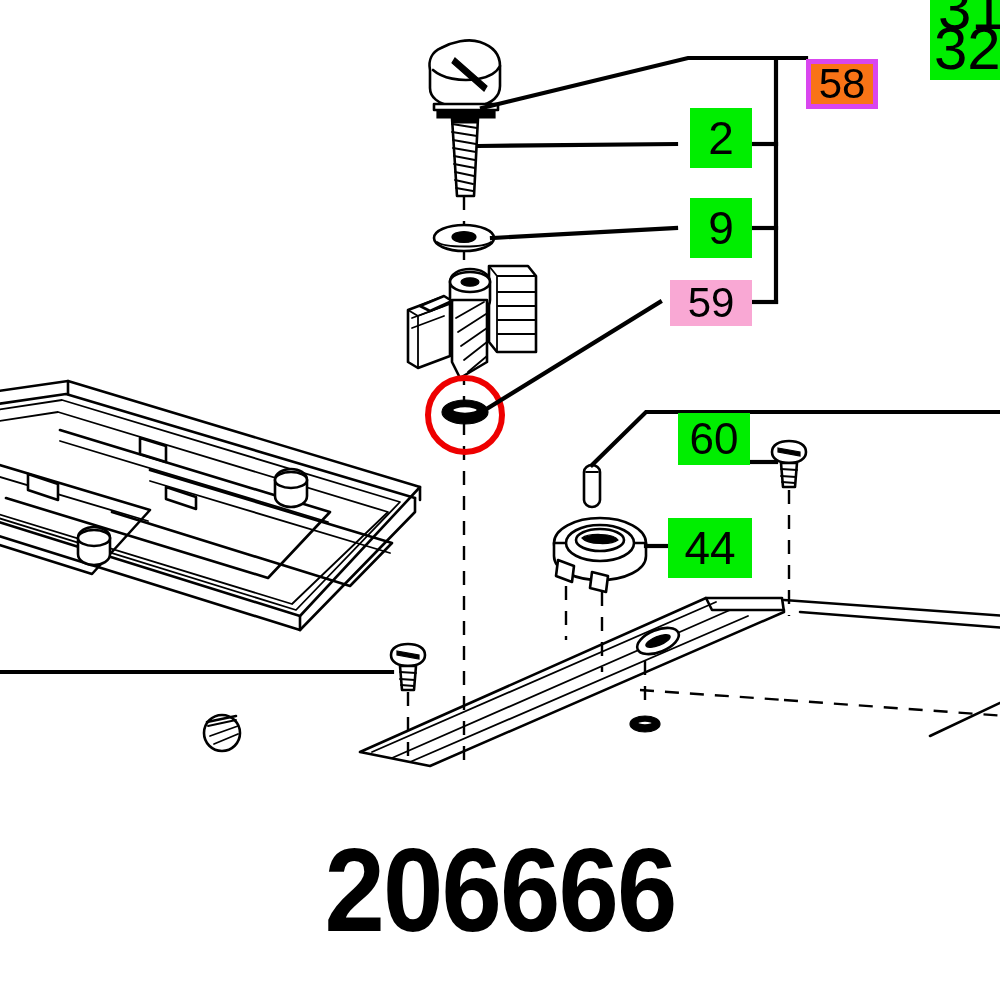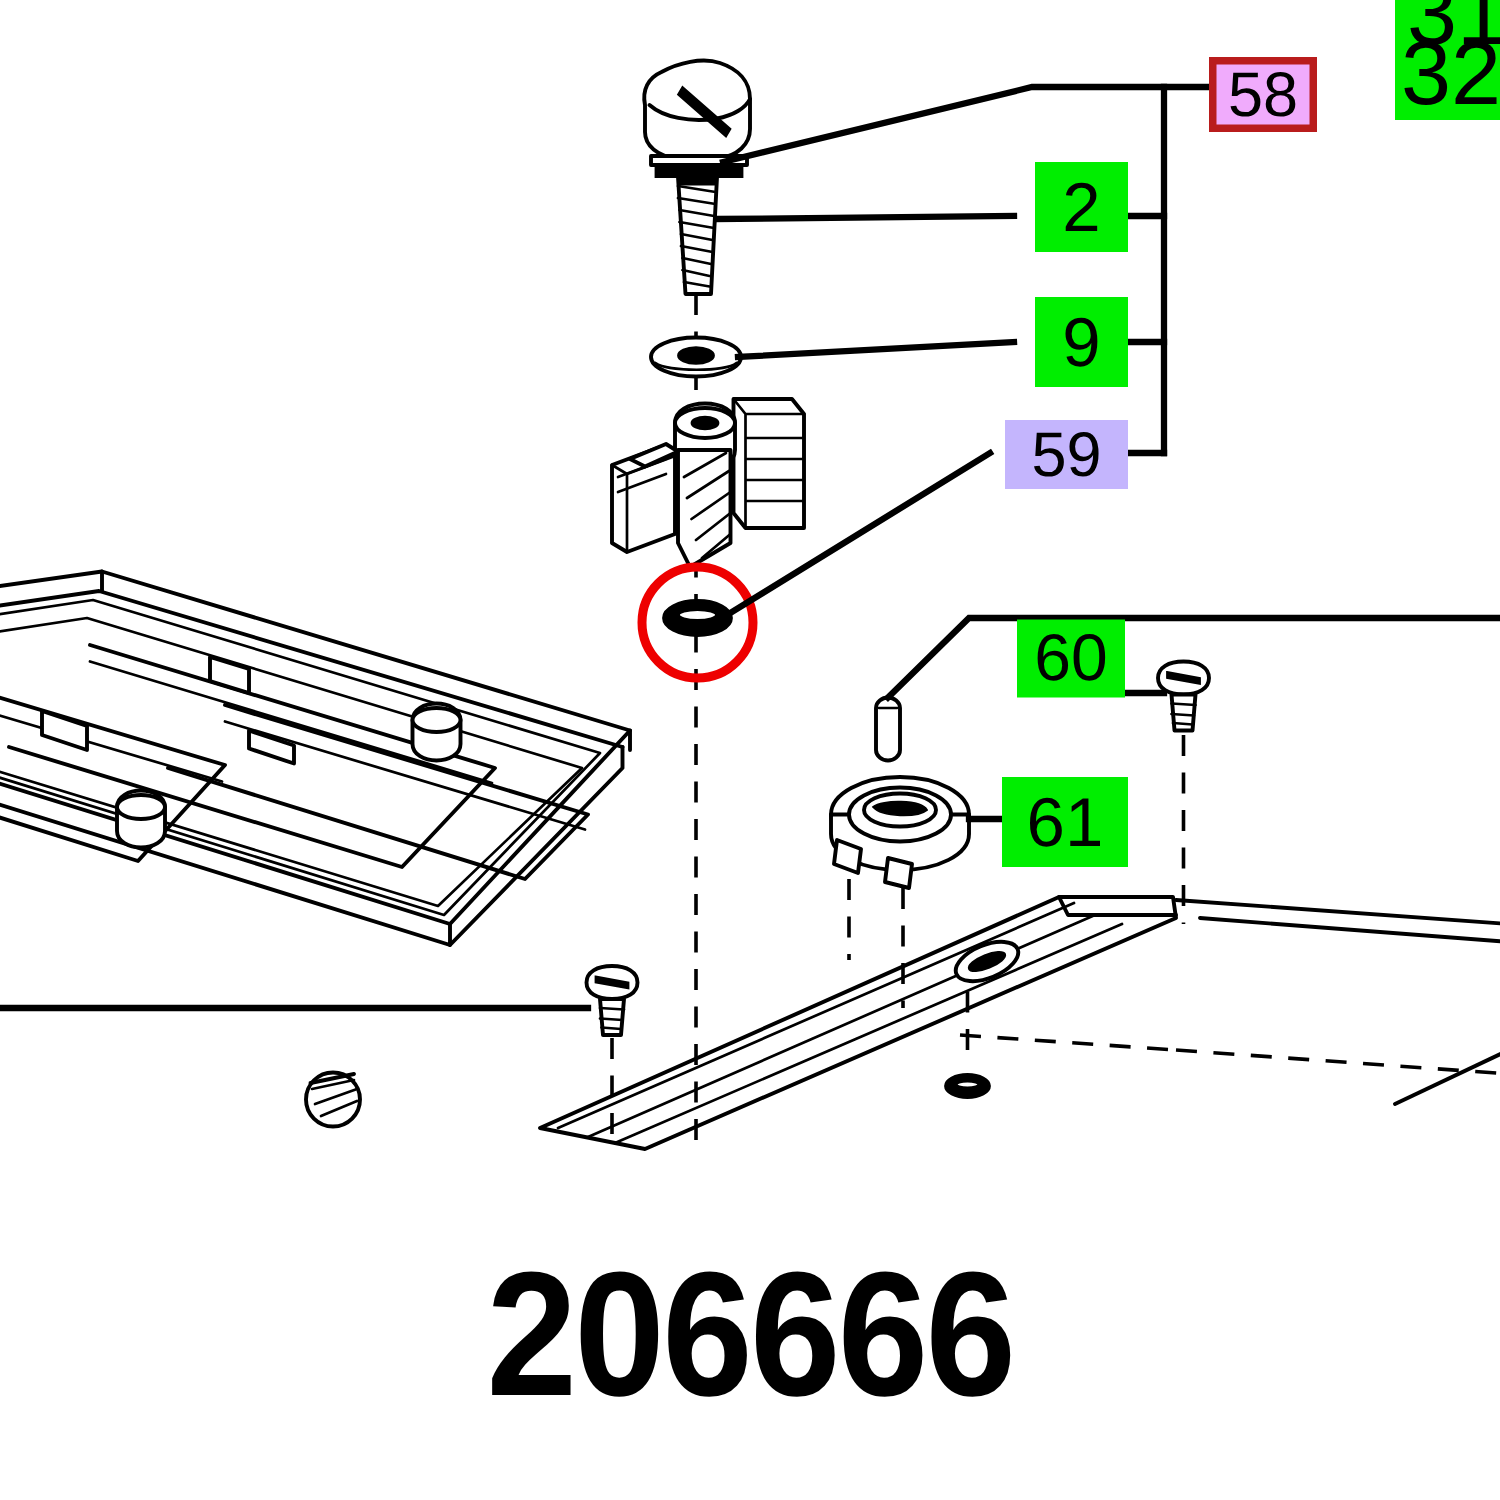--- a/index.html
+++ b/index.html
@@ -4,22 +4,22 @@
 <style>
   html,body{margin:0;padding:0;background:#ffffff;}
   body{width:1000px;height:1000px;overflow:hidden;
        font-family:"Liberation Sans",sans-serif;}
   #stage{position:relative;width:1000px;height:1000px;background:#fff;}
   #art{position:absolute;left:0;top:0;width:1000px;height:1000px;}
   .callout{position:absolute;display:flex;align-items:center;justify-content:center;
            font-family:"Liberation Sans",sans-serif;font-weight:400;color:#000;
            line-height:1;box-sizing:border-box;}
   .cal-green{background:#00ee00;}
-  .cal-red{background:#c4b5fd;}
-  .cal-boxed{background:#f0abfc;border:5px solid #b91c1c;}
+  .cal-red{background:#f9a8d4;}
+  .cal-boxed{background:#f97316;border:5px solid #d946ef;margin-top:21px;}
   #caption{position:absolute;left:0;right:0;top:822px;text-align:center;
            font-family:"Liberation Sans",sans-serif;font-size:118px;font-weight:700;
            letter-spacing:-2px;color:#000;transform:scaleX(0.92);transform-origin:50% 50%;}
   .clip-green{position:absolute;background:#00ee00;overflow:hidden;}
   .clip-green span{position:absolute;font-family:"Liberation Sans",sans-serif;
                    font-size:60px;font-weight:400;color:#000;white-space:nowrap;}
 </style>
 </head>
 <body>
 
@@ -218,21 +218,21 @@
   <div class="callout cal-boxed" style="left:806px;top:38px;width:72px;height:50px;font-size:42px;">58</div>
 
   <div class="callout cal-green" style="left:690px;top:108px;width:62px;height:60px;font-size:46px;">2</div>
 
   <div class="callout cal-green" style="left:690px;top:198px;width:62px;height:60px;font-size:46px;">9</div>
 
   <div class="callout cal-red" style="left:670px;top:280px;width:82px;height:46px;font-size:42px;">59</div>
 
   <div class="callout cal-green" style="left:678px;top:413px;width:72px;height:52px;font-size:44px;">60</div>
 
-  <div class="callout cal-green" style="left:668px;top:518px;width:84px;height:60px;font-size:46px;">61</div>
+  <div class="callout cal-green" style="left:668px;top:518px;width:84px;height:60px;font-size:46px;">44</div>
 
   <div class="clip-green" style="left:930px;top:-12px;width:80px;height:92px;">
     <span style="left:8px;top:-14px;">31</span>
     <span style="left:4px;top:26px;">32-</span>
   </div>
 
   <div id="caption">206666</div>
 
 </div>
 

